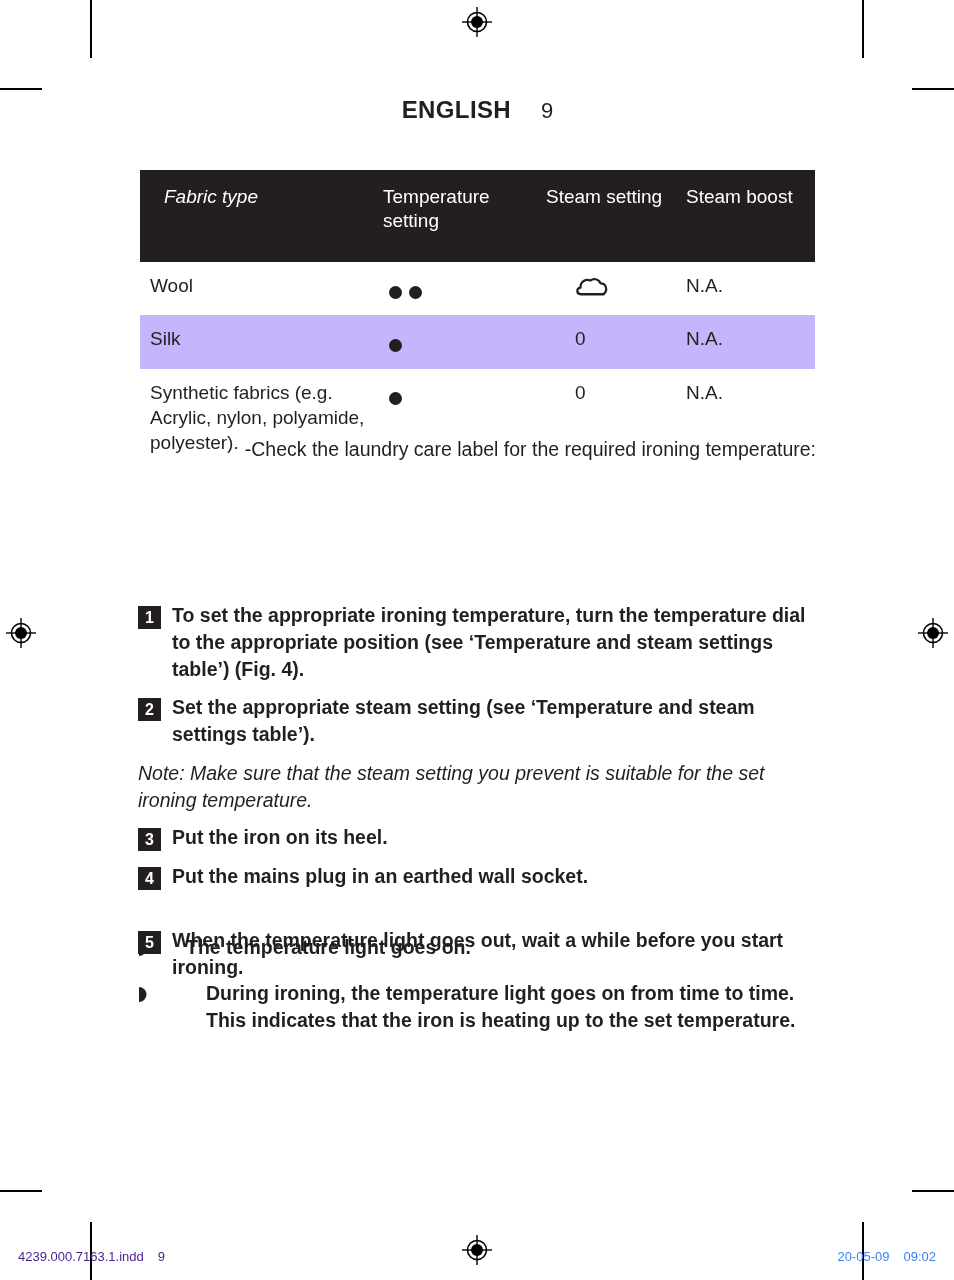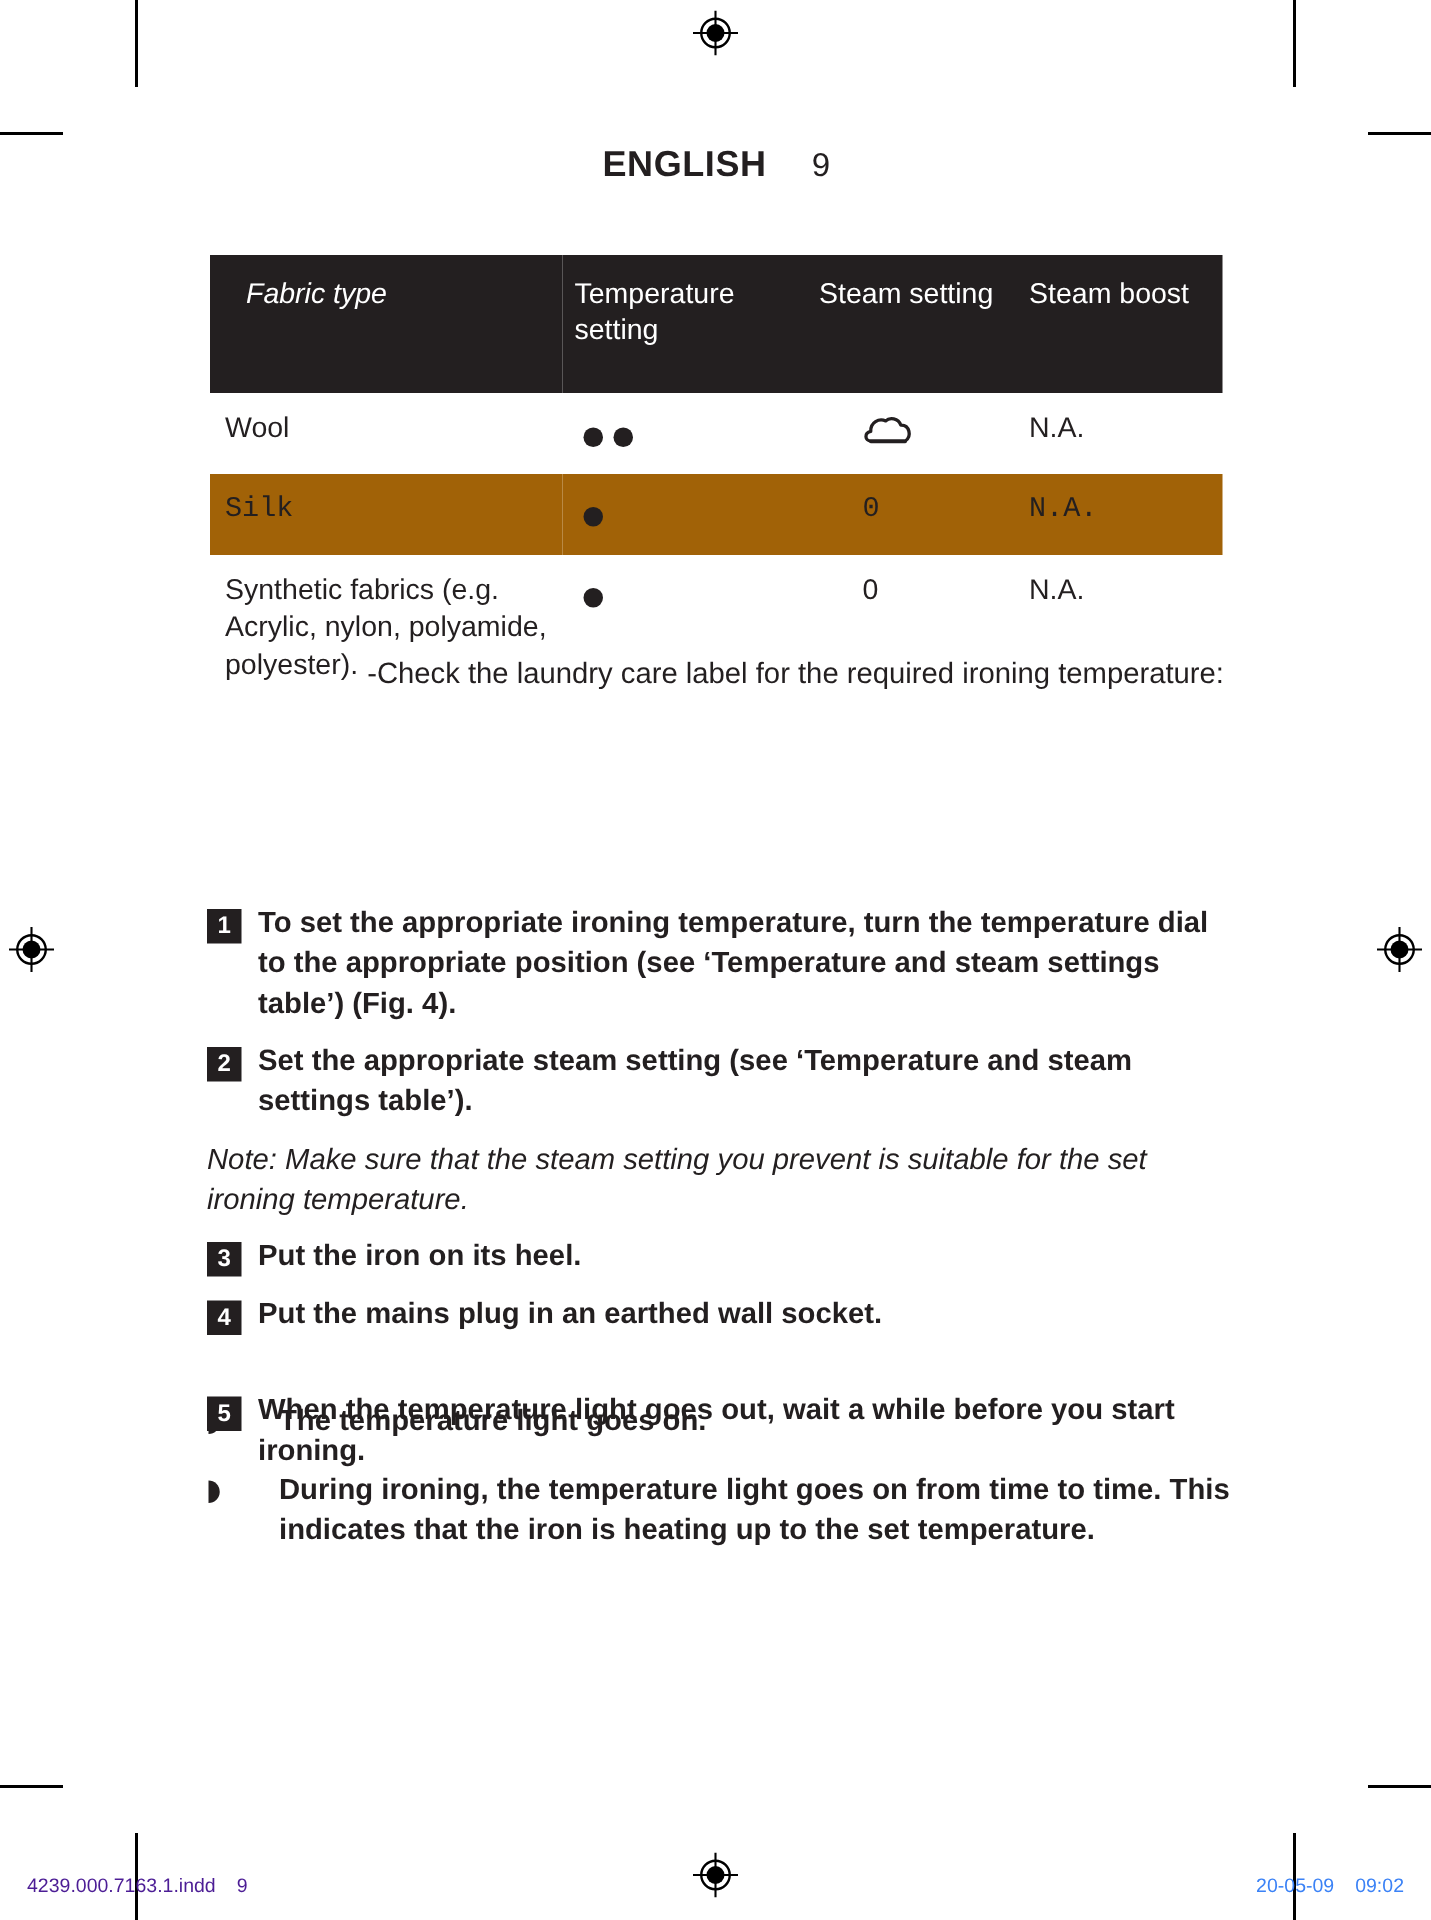--- a/index.html
+++ b/index.html
@@ -78,21 +78,21 @@
   .settings-table tbody td {
     font-size: 19px;
     font-weight: normal;
     color: #231f20;
     vertical-align: top;
     padding: 11px 8px 12px 8px;
     line-height: 1.33;
     background: #ffffff;
   }
   .settings-table tbody td.first { padding-left: 10px; }
-  .settings-table tbody tr.shaded td { background: #a16207; font-family: Liberation Mono, monospace; }
+  .settings-table tbody tr.shaded td { background: #c4b5fd; }
 
   .settings-table tbody tr td.col-temp,
   .settings-table tbody tr td.col-steam,
   .settings-table tbody tr td.col-boost {
     white-space: nowrap;
   }
   .settings-table tbody td.col-temp { padding-left: 14px; }
   .settings-table tbody td.col-steam { padding-left: 37px; }
   .settings-table tbody td.col-boost { padding-left: 8px; }
 
@@ -353,21 +353,21 @@
     </svg>
   </div>
   <div class="sub-text">The temperature light goes on.</div>
 </div>
 
 <div class="step" style="top:927px;">
   <div class="step-num">5</div>
   <div class="step-text">When the temperature light goes out, wait a while before you start ironing.</div>
 </div>
 
-<div class="subbullet" style="top:980px;">
+<div class="subbullet" style="top:980px;gap:20px;">
   <div class="marker">
     <svg width="12" height="17" viewBox="0 0 12 17">
       <path d="M1 1 L1 16 A7.5 7.5 0 0 0 1 1 Z" fill="#231f20"></path>
     </svg>
   </div>
   <div class="sub-text">During ironing, the temperature light goes on from time to time. This indicates that the iron is heating up to the set temperature.</div>
 </div>
 
 <div class="footer-left">
   <span>4239.000.7163.1.indd</span><span class="fnum">9</span>

